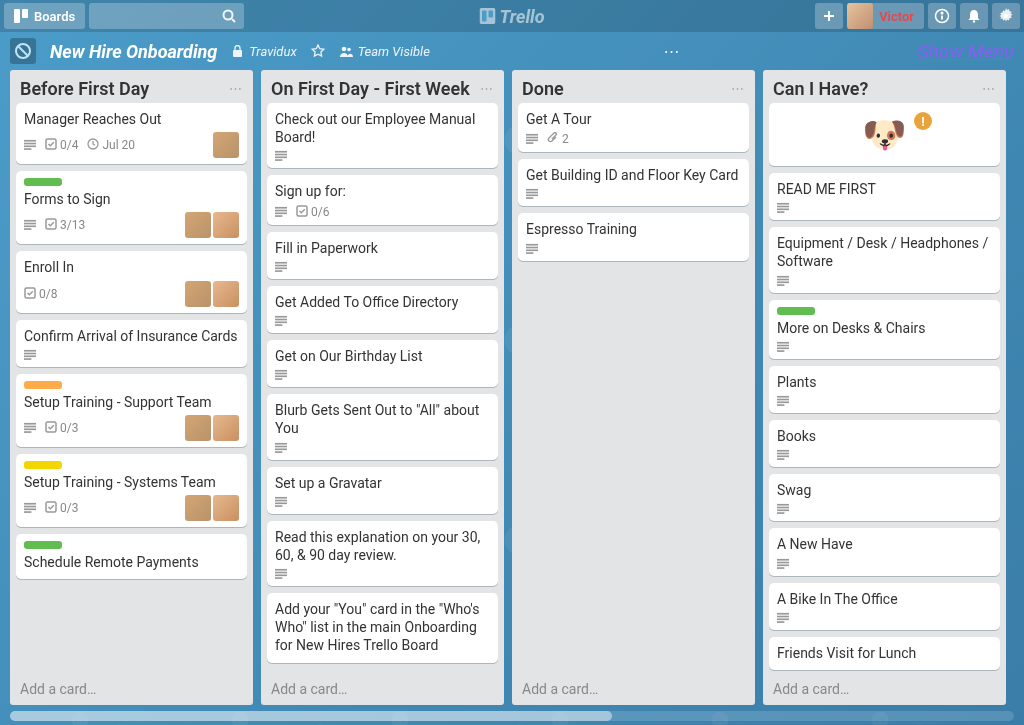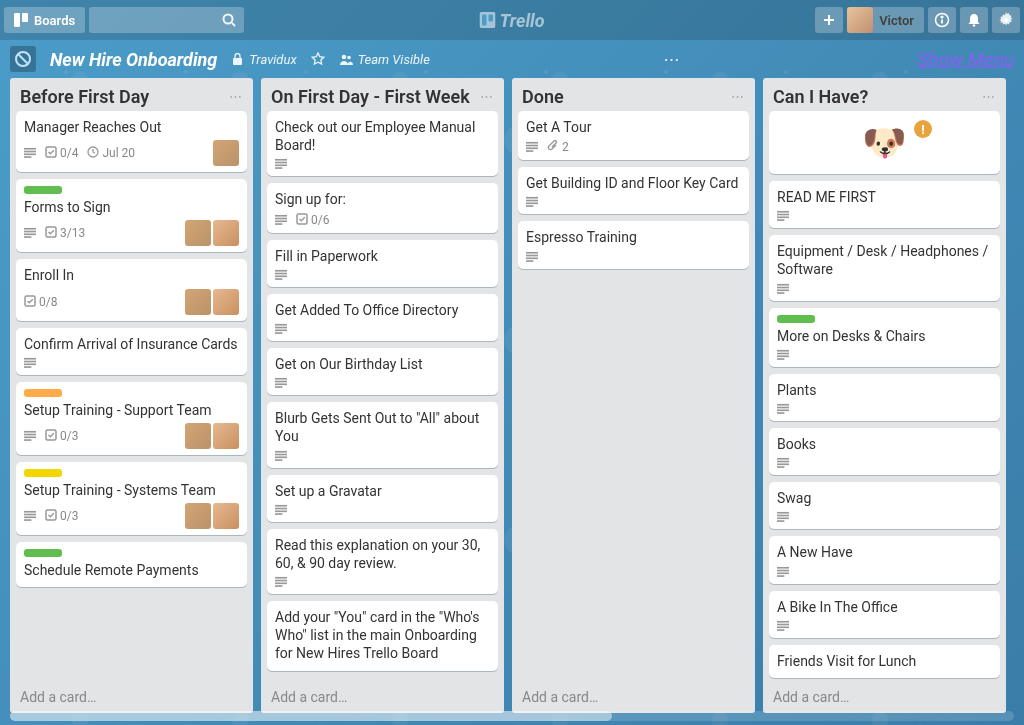--- a/index.html
+++ b/index.html
@@ -1,27 +1,27 @@
 <!DOCTYPE html>
 <html><head>
 <meta charset="utf-8">
 <style>
 * { margin:0; padding:0; box-sizing:border-box; font-family:-apple-system,BlinkMacSystemFont,"Segoe UI",Roboto,Helvetica,sans-serif; }
 body { background:linear-gradient(135deg,#4b9cc9 0%,#3a7da8 100%); width:1024px; height:725px; overflow:hidden; position:relative; }
 body::before { content:""; position:absolute; inset:0; background-image:radial-gradient(circle at 55% 60%,rgba(255,255,255,0.08) 2px,transparent 2px),radial-gradient(circle at 60% 70%,rgba(255,255,255,0.06) 15px,transparent 16px),radial-gradient(circle at 50% 50%,rgba(255,255,255,0.05) 8px,transparent 9px); background-size:120px 120px,200px 200px,160px 160px; pointer-events:none; }
-.header { height:40px; background:rgba(0,0,0,0.15); display:flex; align-items:center; padding:0 4px; gap:4px; position:relative; z-index:10; }
+.header { height:32px; background:rgba(0,0,0,0.15); display:flex; align-items:center; padding:0 4px; gap:4px; position:relative; z-index:10; }
 .hdr-btn { height:26px; background:rgba(255,255,255,0.25); border:none; border-radius:3px; color:#fff; font-size:13px; font-weight:600; padding:0 10px; display:flex; align-items:center; gap:6px; cursor:pointer; }
 .hdr-search { height:26px; width:155px; background:rgba(255,255,255,0.25); border-radius:3px; display:flex; align-items:center; justify-content:flex-end; padding:0 8px; }
 .search-icon { color:rgba(255,255,255,0.8); font-size:14px; }
 .logo { position:absolute; left:50%; transform:translateX(-50%); color:rgba(255,255,255,0.55); font-weight:700; font-size:18px; display:flex; align-items:center; gap:4px; font-family:Georgia,serif; font-style:italic; }
 .logo-icon { display:inline-flex; }
 .hdr-right { margin-left:auto; display:flex; align-items:center; gap:4px; }
 .hdr-icon-btn { width:28px; height:26px; background:rgba(255,255,255,0.25); border:none; border-radius:3px; display:flex; align-items:center; justify-content:center; cursor:pointer; color:#fff; }
 .avatar-sm { width:26px; height:26px; border-radius:3px; background:linear-gradient(135deg,#e8c39e,#c09070); }
-.user-pill { display:flex; align-items:center; gap:6px; background:rgba(255,255,255,0.25); border-radius:3px; padding-right:10px; height:26px; color:#404040; font-size:13px; font-weight:600; cursor:pointer; }
+.user-pill { display:flex; align-items:center; gap:6px; background:rgba(255,255,255,0.25); border-radius:3px; padding-right:10px; height:26px; color:#ef4444; font-size:13px; font-weight:600; cursor:pointer; }
 .board-header { height:38px; display:flex; align-items:center; padding:0 10px; gap:14px; position:relative; z-index:5;font-style:italic; }
 .board-icon-sq { width:26px; height:26px; background:rgba(0,0,0,0.25); border-radius:3px; display:flex; align-items:center; justify-content:center; color:#bfe4fa; }
 .board-title { color:#fff; font-size:18px; font-weight:700; }
 .board-meta { display:flex; align-items:center; gap:14px; color:rgba(255,255,255,0.9); font-size:13px; }
 .board-meta-item { display:flex; align-items:center; gap:5px; cursor:pointer; }
 .show-menu { margin-left:auto; color:#8b5cf6; font-size:19px; text-decoration:underline; cursor:pointer; }
 .dots { color:rgba(255,255,255,0.9); margin-right:6px; letter-spacing:1px; }
 .board-canvas { display:flex; gap:8px; padding:0 10px 10px; height:calc(725px - 32px - 38px - 10px); overflow-x:auto; position:relative; z-index:2; }
 .list { width:243px; flex:0 0 243px; background:#e2e4e6; border-radius:3px; display:flex; flex-direction:column; max-height:100%; }
 .list-header { padding:8px 10px 4px; display:flex; align-items:center; justify-content:space-between; }

